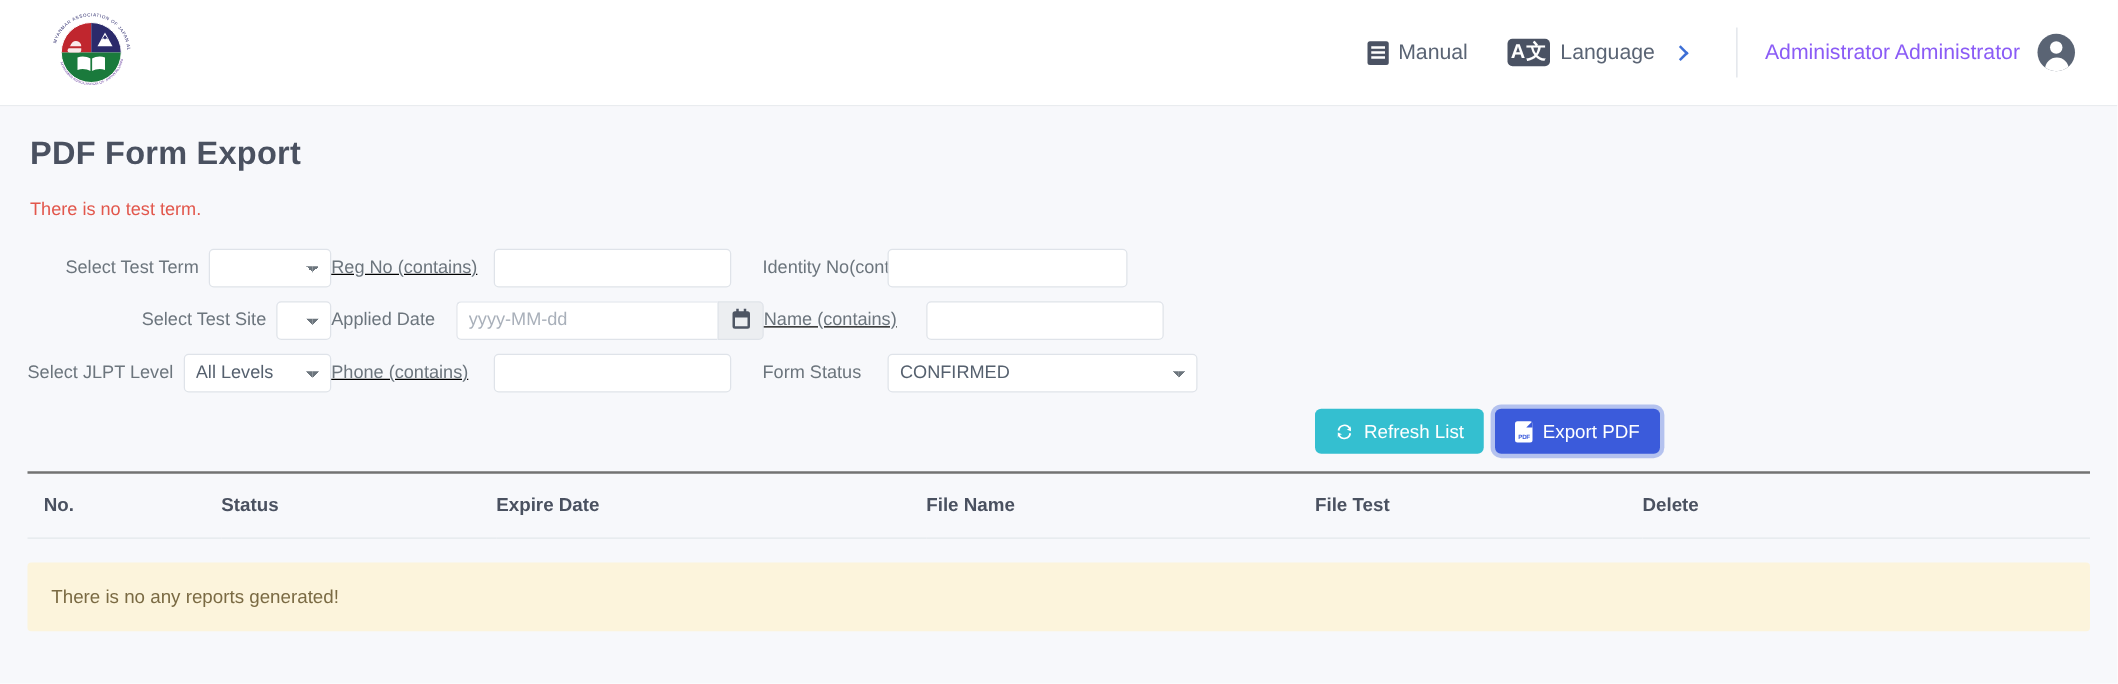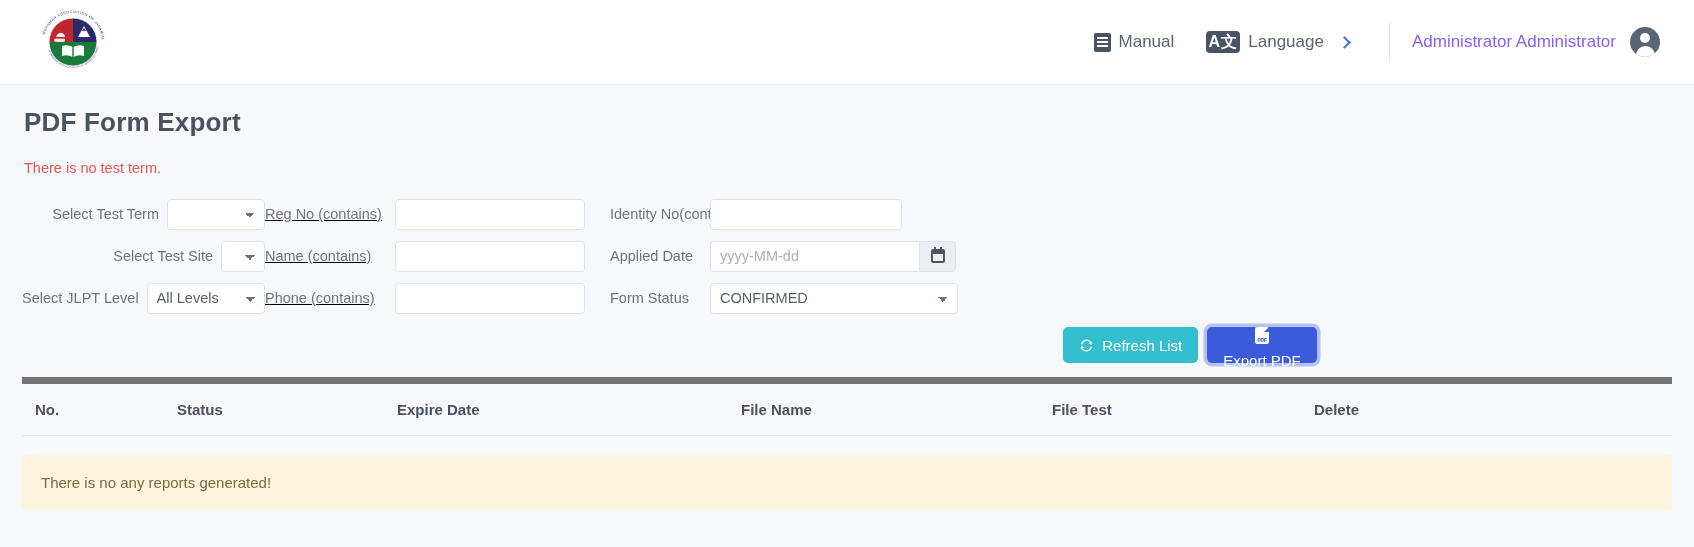--- a/index.html
+++ b/index.html
@@ -271,21 +271,20 @@
     height: 36px;
     padding: 0 16px;
     cursor: pointer;
     font-family: "Liberation Sans", sans-serif;
     white-space: nowrap;
   }
   .btn-refresh { background: #34bfd0; }
   .btn-export {
     background: #3b5bdb;
     box-shadow: 0 0 0 3.5px rgba(126,150,230,0.55);
-    flex-direction: column;
   }
   .refresh-icon {
     width: 15px; height: 15px;
     position: relative;
     display: inline-block;
   }
   .pdf-icon {
     width: 14px; height: 17px;
     background: #fff;
     border-radius: 2px;
@@ -309,21 +308,21 @@
     font-size: 5px;
     font-weight: bold;
     color: #3b5bdb;
     letter-spacing: -0.3px;
     line-height: 1;
   }
 
   
   .tbl-wrap {
     margin-top: 14px;
-    border-top: 7px solid #737373;
+    border-top: 2px solid #737373;
   }
   table.report-table {
     width: 100%;
     border-collapse: collapse;
   }
   table.report-table th {
     text-align: left;
     font-size: 15px;
     color: #4a5160;
     font-weight: bold;
@@ -433,32 +432,32 @@
       </div>
     </div>
 
     <div class="frow">
       <div class="fcell col-a">
         <span class="flabel">Select Test Site</span>
         <select class="ctl sel-site">
           <option></option>
         </select>
       </div>
-      <div class="fcell col-b">
-        <span class="flabel">Name (contains)</span>
-        <input class="ctl txt-wide" type="text" value="" style="">
-      </div>
       <div class="fcell col-c">
         <span class="flabel">Applied Date</span>
         <span class="date-group">
           <input class="ctl date-input" type="text" placeholder="yyyy-MM-dd" style="">
           <span class="date-btn">
             <span class="cal-icon"></span>
           </span>
         </span>
+      </div>
+      <div class="fcell col-b">
+        <span class="flabel">Name (contains)</span>
+        <input class="ctl txt-wide" type="text" value="" style="">
       </div>
     </div>
 
     <div class="frow">
       <div class="fcell col-a">
         <span class="flabel">Select JLPT Level</span>
         <select class="ctl sel-level">
           <option>All Levels</option>
         </select>
       </div>

